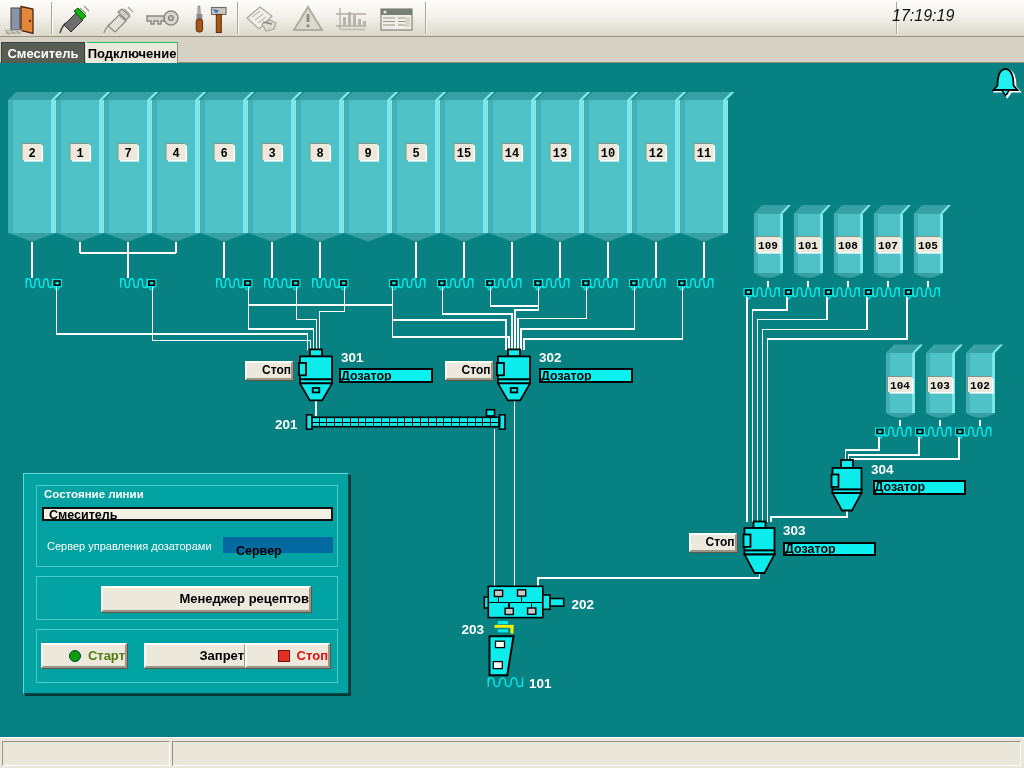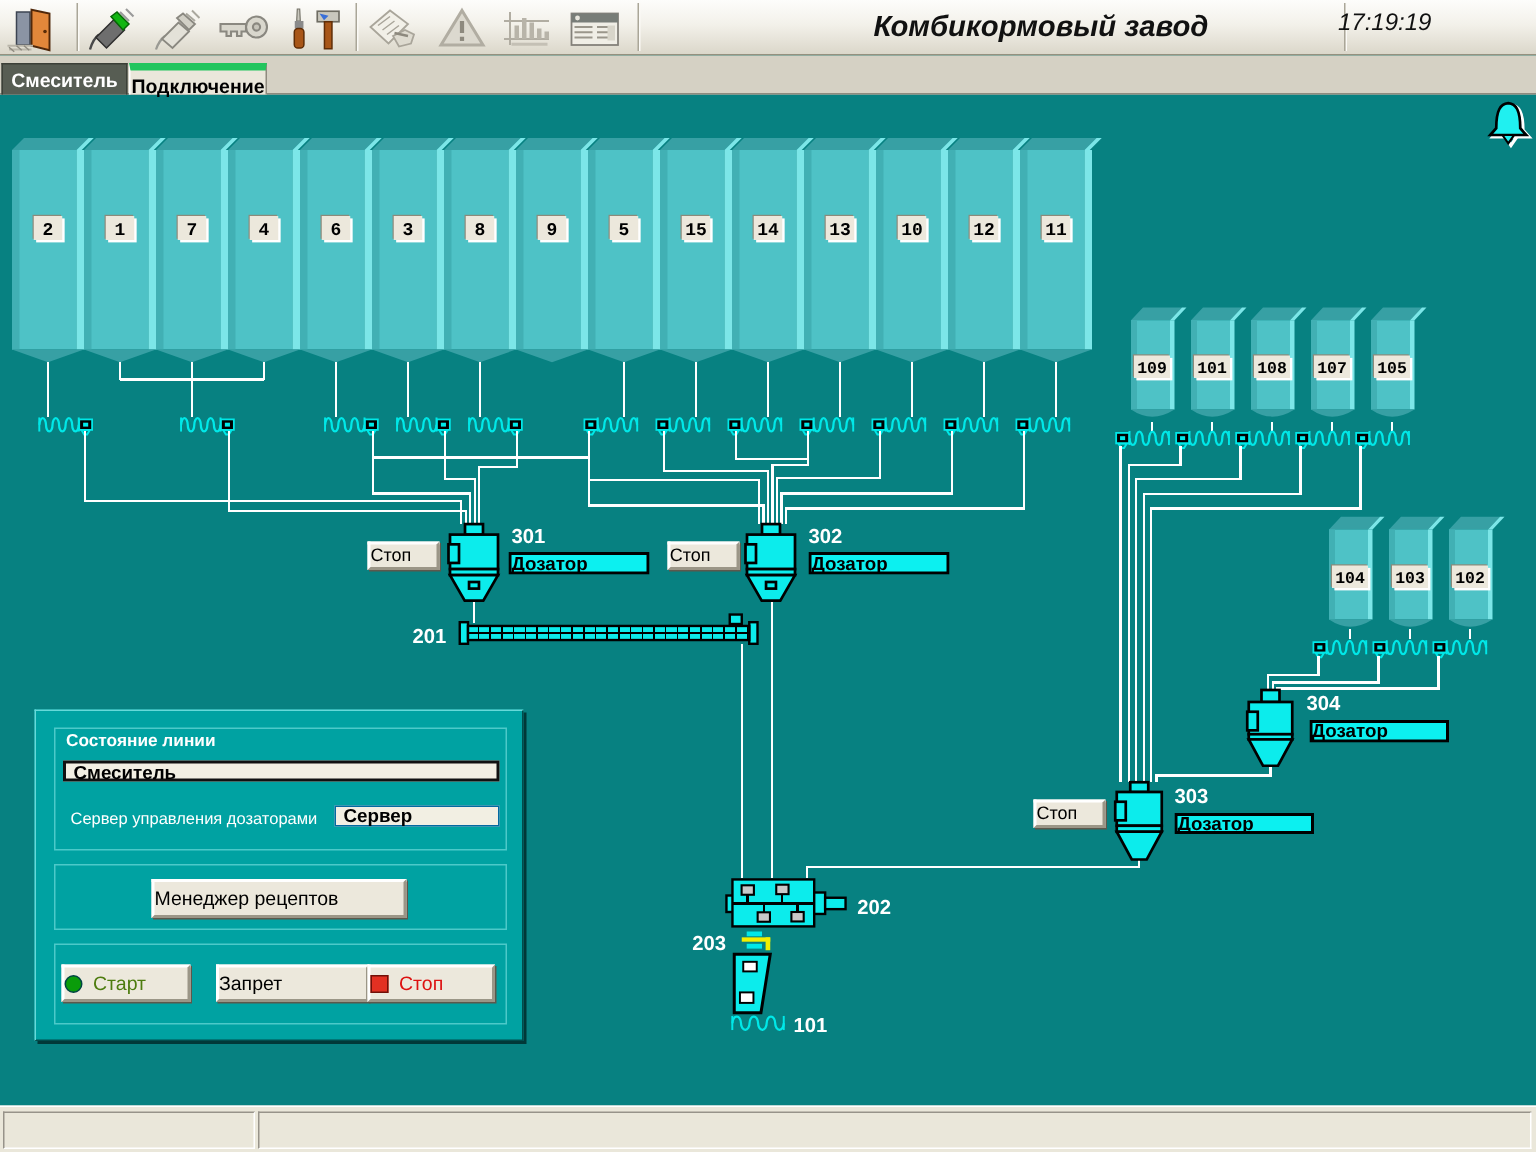--- a/index.html
+++ b/index.html
@@ -4,26 +4,26 @@
 html,body{width:1024px;height:768px;overflow:hidden;font-family:"Liberation Sans",sans-serif}
 #root{position:relative;width:1024px;height:768px;background:#078181}
 .abs{position:absolute}
 #toolbar{left:0;top:0;width:1024px;height:37px;
   background:linear-gradient(180deg,#fdfdfb 0%,#f3f1ea 45%,#dbd7ca 100%);
   border-bottom:1px solid #95917f}
 .tsep{position:absolute;top:2px;width:1px;height:32px;background:#aaa698;box-shadow:1px 0 0 #fbfaf6}
 #tabstrip{left:0;top:37px;width:1024px;height:26px;background:#d5d1c4;border-bottom:1px solid #8e8a7e}
 .tab{position:absolute;top:4px;height:21px;font-weight:bold;font-size:13px;line-height:21px;text-align:center}
 #tab1{left:1px;width:84px;background:#575d53;color:#fff;border:1px solid #3c4038;border-bottom:none}
-#tab2{left:86px;width:92px;background:#eae7db;color:#000;border-top:5px solid #22c55e;border-left:1px solid #fff;border-right:1px solid #8e8a7e}
+#tab2{left:86px;width:92px;background:#eae7db;color:#000;border-top:1px solid #22c55e;border-left:1px solid #fff;border-right:1px solid #8e8a7e}
 #title{left:464px;top:7px;width:460px;text-align:center;font-size:19.5px;font-weight:bold;font-style:italic;color:#111}
 #clock{left:892px;top:7px;width:116px;font-size:16px;font-style:italic;color:#111}
 .btn3d{position:absolute;background:#ece8dc;border-top:2px solid #fff;border-left:2px solid #fff;
   border-right:2px solid #9b9687;border-bottom:2px solid #9b9687;box-shadow:1px 1px 0 #5c584c;
-  font-weight:normal;color:#000;text-align:left}
+  font-weight:bold;color:#000;text-align:right}
 .doz{position:absolute;background:#0cf0f0;border:2px solid #000;font-weight:bold;color:#000;
   text-align:left;font-size:12.5px}
 #panel{left:23px;top:473px;width:326px;height:221px;background:#00a2a2;
   border-top:1px solid #66d9d9;border-left:1px solid #66d9d9;
   border-right:1px solid #014c4c;border-bottom:1px solid #014c4c;
   box-shadow:2px 2px 0 #013838}
 .grp{position:absolute;border:1px solid #4cc9c9;left:12px;width:302px}
 #statusbar{left:0;top:737px;width:1024px;height:31px;background:#eae7da;border-top:1px solid #fff}
 .scell{position:absolute;top:3px;height:25px;border-top:1px solid #97938a;border-left:1px solid #97938a;
   border-right:1px solid #fff;border-bottom:1px solid #fff}
@@ -90,21 +90,20 @@
         <rect x="381" y="9" width="31" height="6" fill="#787d78"></rect>
         <circle cx="385" cy="12" r="1.6" fill="#e8e6de"></circle>
         <path d="M383,18 h12 M383,21.5 h12 M383,25 h12 M398,18 h8 M398,21.5 h8 M398,25 h8" stroke="#9a968b" stroke-width="1.2"></path>
         <rect x="405" y="17" width="5" height="10" fill="#d8d5ca"></rect>
       </g>
     </svg>
   <div class="tsep" style="left:51px"></div>
   <div class="tsep" style="left:237px"></div>
   <div class="tsep" style="left:425px"></div>
   <div class="tsep" style="left:896px"></div>
-  <div class="abs" id="title">Комбикормовый завод</div>
   <div class="abs" id="clock">17:19:19</div>
   <div class="abs" id="tabstrip"></div>
   <div class="tab" id="tab1" style="top:42px">Смеситель</div>
   <div class="tab" id="tab2" style="top:42px">Подключение</div>
 
   <svg width="1024" height="675" viewBox="0 63 1024 675" style="position:absolute;left:0;top:63px">
       <polygon points="8,100 51,100 59,92 16,92" fill="#37a0a4"></polygon>
       <rect x="8" y="100" width="43" height="133" fill="#4ec2c6"></rect>
       <rect x="8" y="100" width="5" height="133" fill="#41b0b4"></rect>
       <rect x="51" y="100" width="5" height="133" fill="#7ce6e8"></rect>
@@ -678,23 +677,23 @@
   <div class="doz" style="left:872.5px;top:480px;width:93px;height:14.5px;line-height:11px">Дозатор</div>
 
   <div class="abs" id="panel">
     <div class="grp" style="top:11px;height:82px"></div>
     <div class="grp" style="top:102px;height:44px"></div>
     <div class="grp" style="top:155px;height:54px"></div>
     <div class="abs" style="left:20px;top:14px;font-size:11.5px;font-weight:bold;color:#fff">Состояние линии</div>
     <div class="abs" style="left:18px;top:33px;width:291px;height:14px;background:#f2efe3;border:2px solid #111;
          font-size:12.5px;font-weight:bold;color:#000;line-height:13px;padding-left:5px">Смеситель</div>
     <div class="abs" style="left:23px;top:66px;font-size:11px;color:#fff">Сервер управления дозаторами</div>
-    <div class="abs" style="left:199px;top:62.5px;width:110px;height:14px;background:#f2efe3;border:1px solid #0369a1;
+    <div class="abs" style="left:199px;top:62.5px;width:110px;height:14px;background:#f2efe3;border:8px solid #0369a1;
          font-size:12.5px;font-weight:bold;color:#000;line-height:13px;padding-left:5px">Сервер</div>
-    <div class="btn3d" style="left:77px;top:112px;width:170px;height:26px;font-size:13px;line-height:22px">Менеджер рецептов</div>
+    <div class="btn3d" style="left:77px;top:112px;width:210px;height:26px;font-size:13px;line-height:22px">Менеджер рецептов</div>
     <div class="btn3d" style="left:17px;top:169px;width:86px;height:25px;font-size:13px;line-height:21px;color:#4d7c0f">
       <span style="display:inline-block;width:12px;height:12px;border-radius:6px;background:#0a9c0a;border:1px solid #044;vertical-align:-2px;margin-right:7px"></span>Старт</div>
     <div class="btn3d" style="left:120px;top:169px;width:102px;height:25px;font-size:13px;line-height:21px">Запрет</div>
     <div class="btn3d" style="left:221px;top:169px;width:85px;height:25px;font-size:13px;line-height:21px;color:#d11">
       <span style="display:inline-block;width:12px;height:12px;background:#e33022;border:1px solid #701008;vertical-align:-2px;margin-right:7px"></span>Стоп</div>
   </div>
 
   <div class="abs" id="statusbar">
     <div class="scell" style="left:2px;width:168px"></div>
     <div class="scell" style="left:172px;width:849px"></div>

